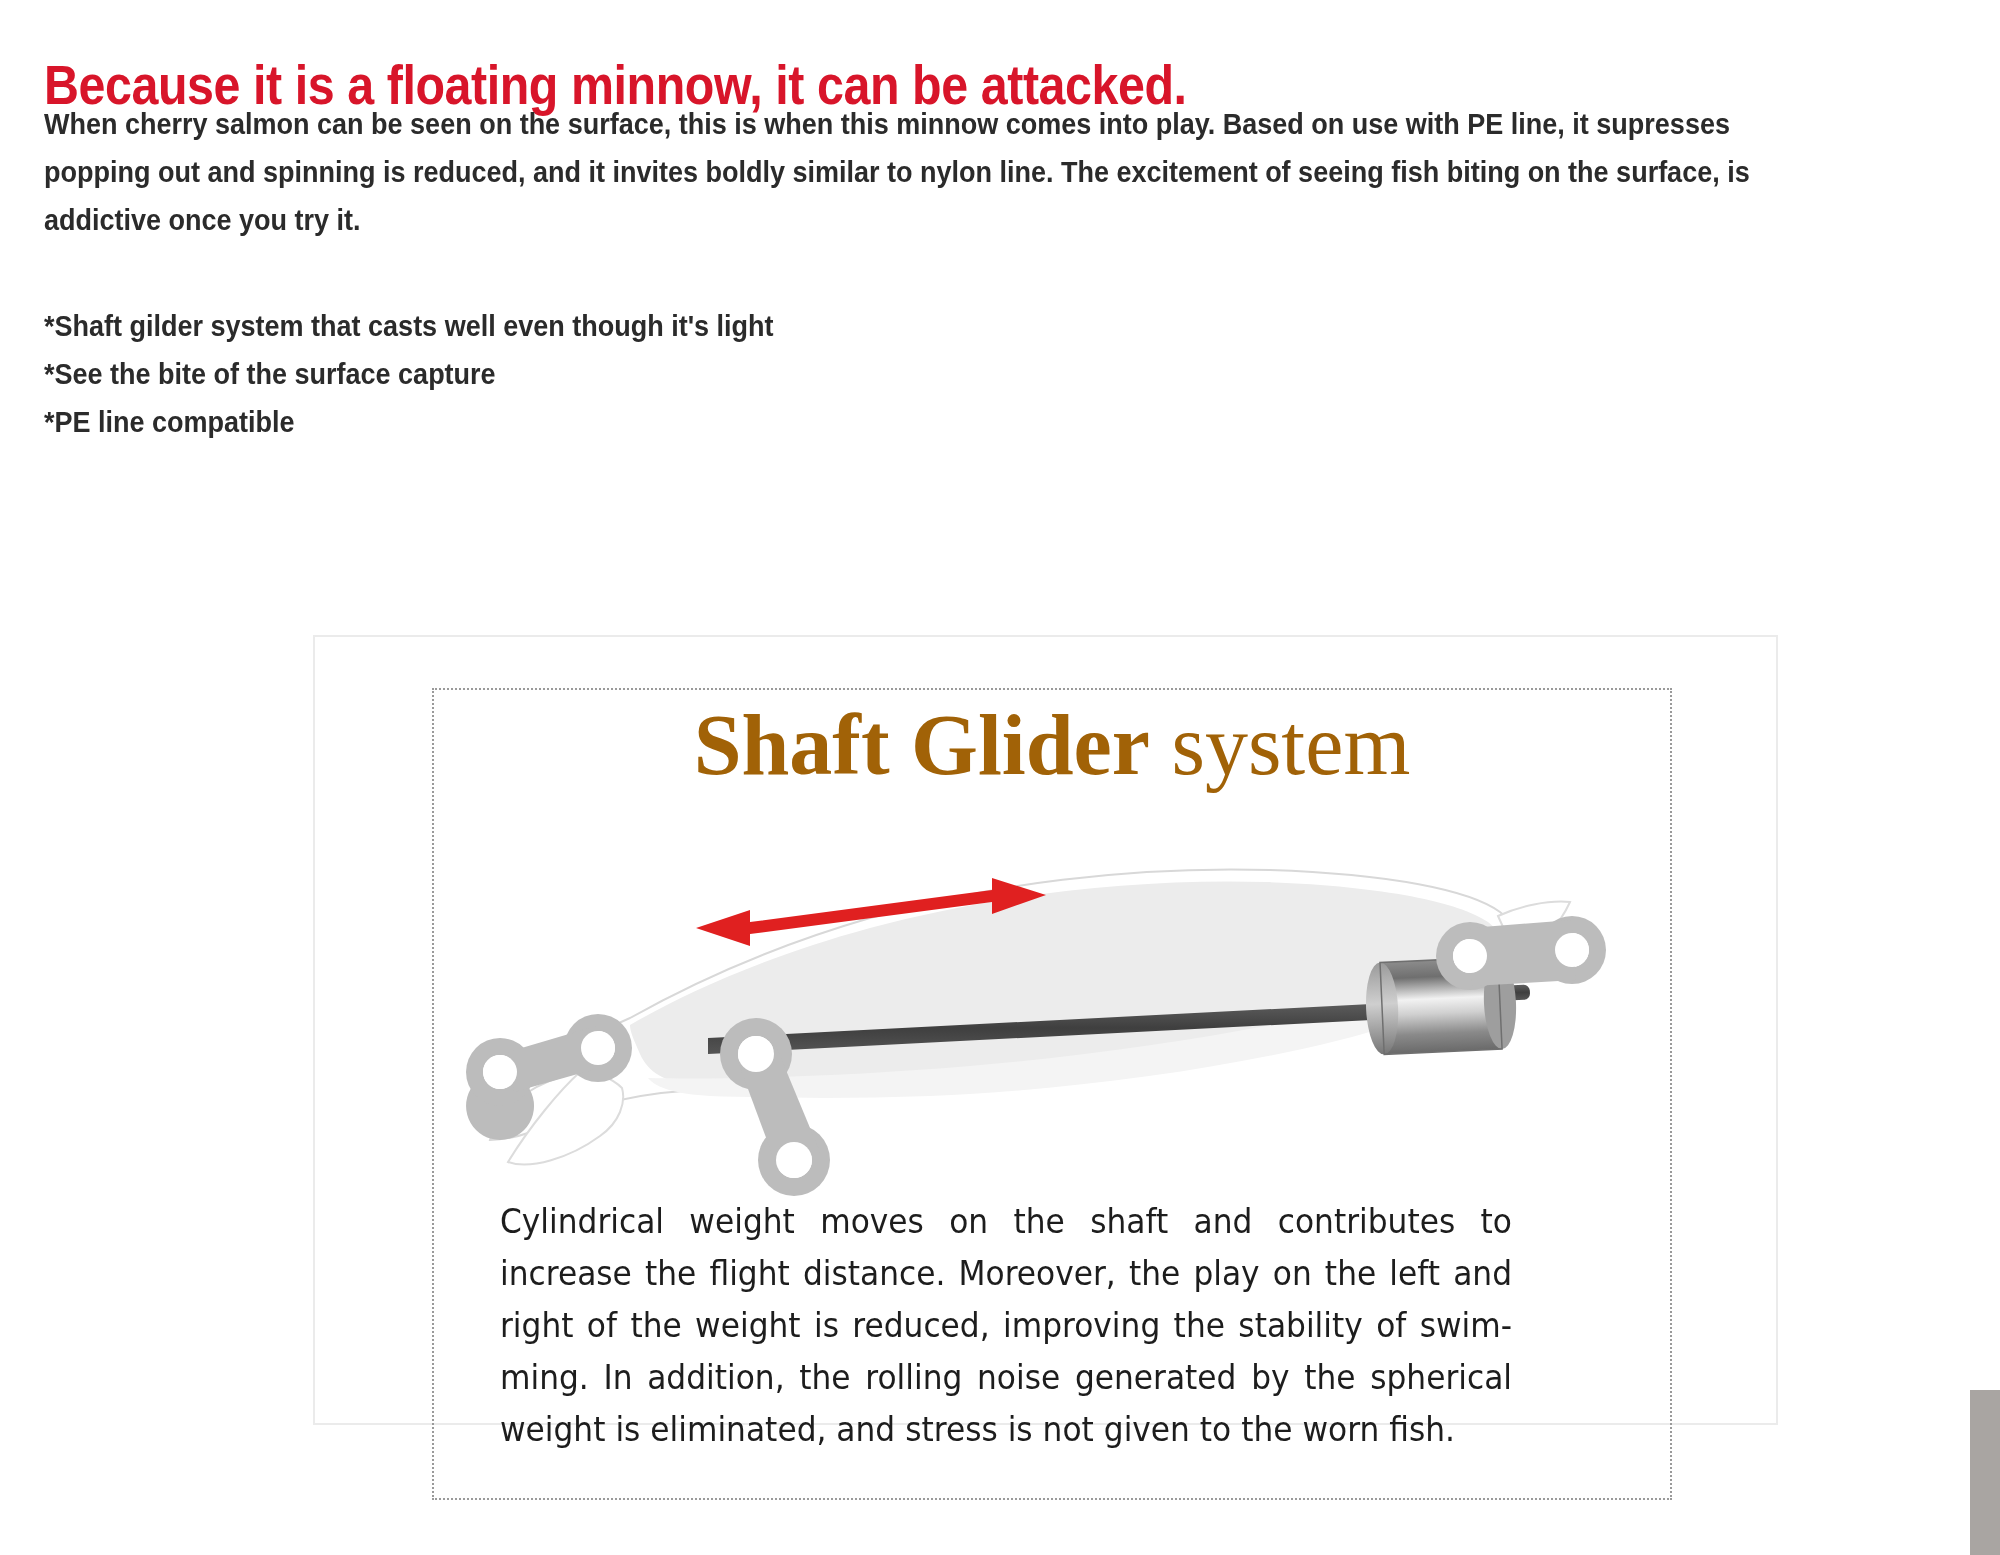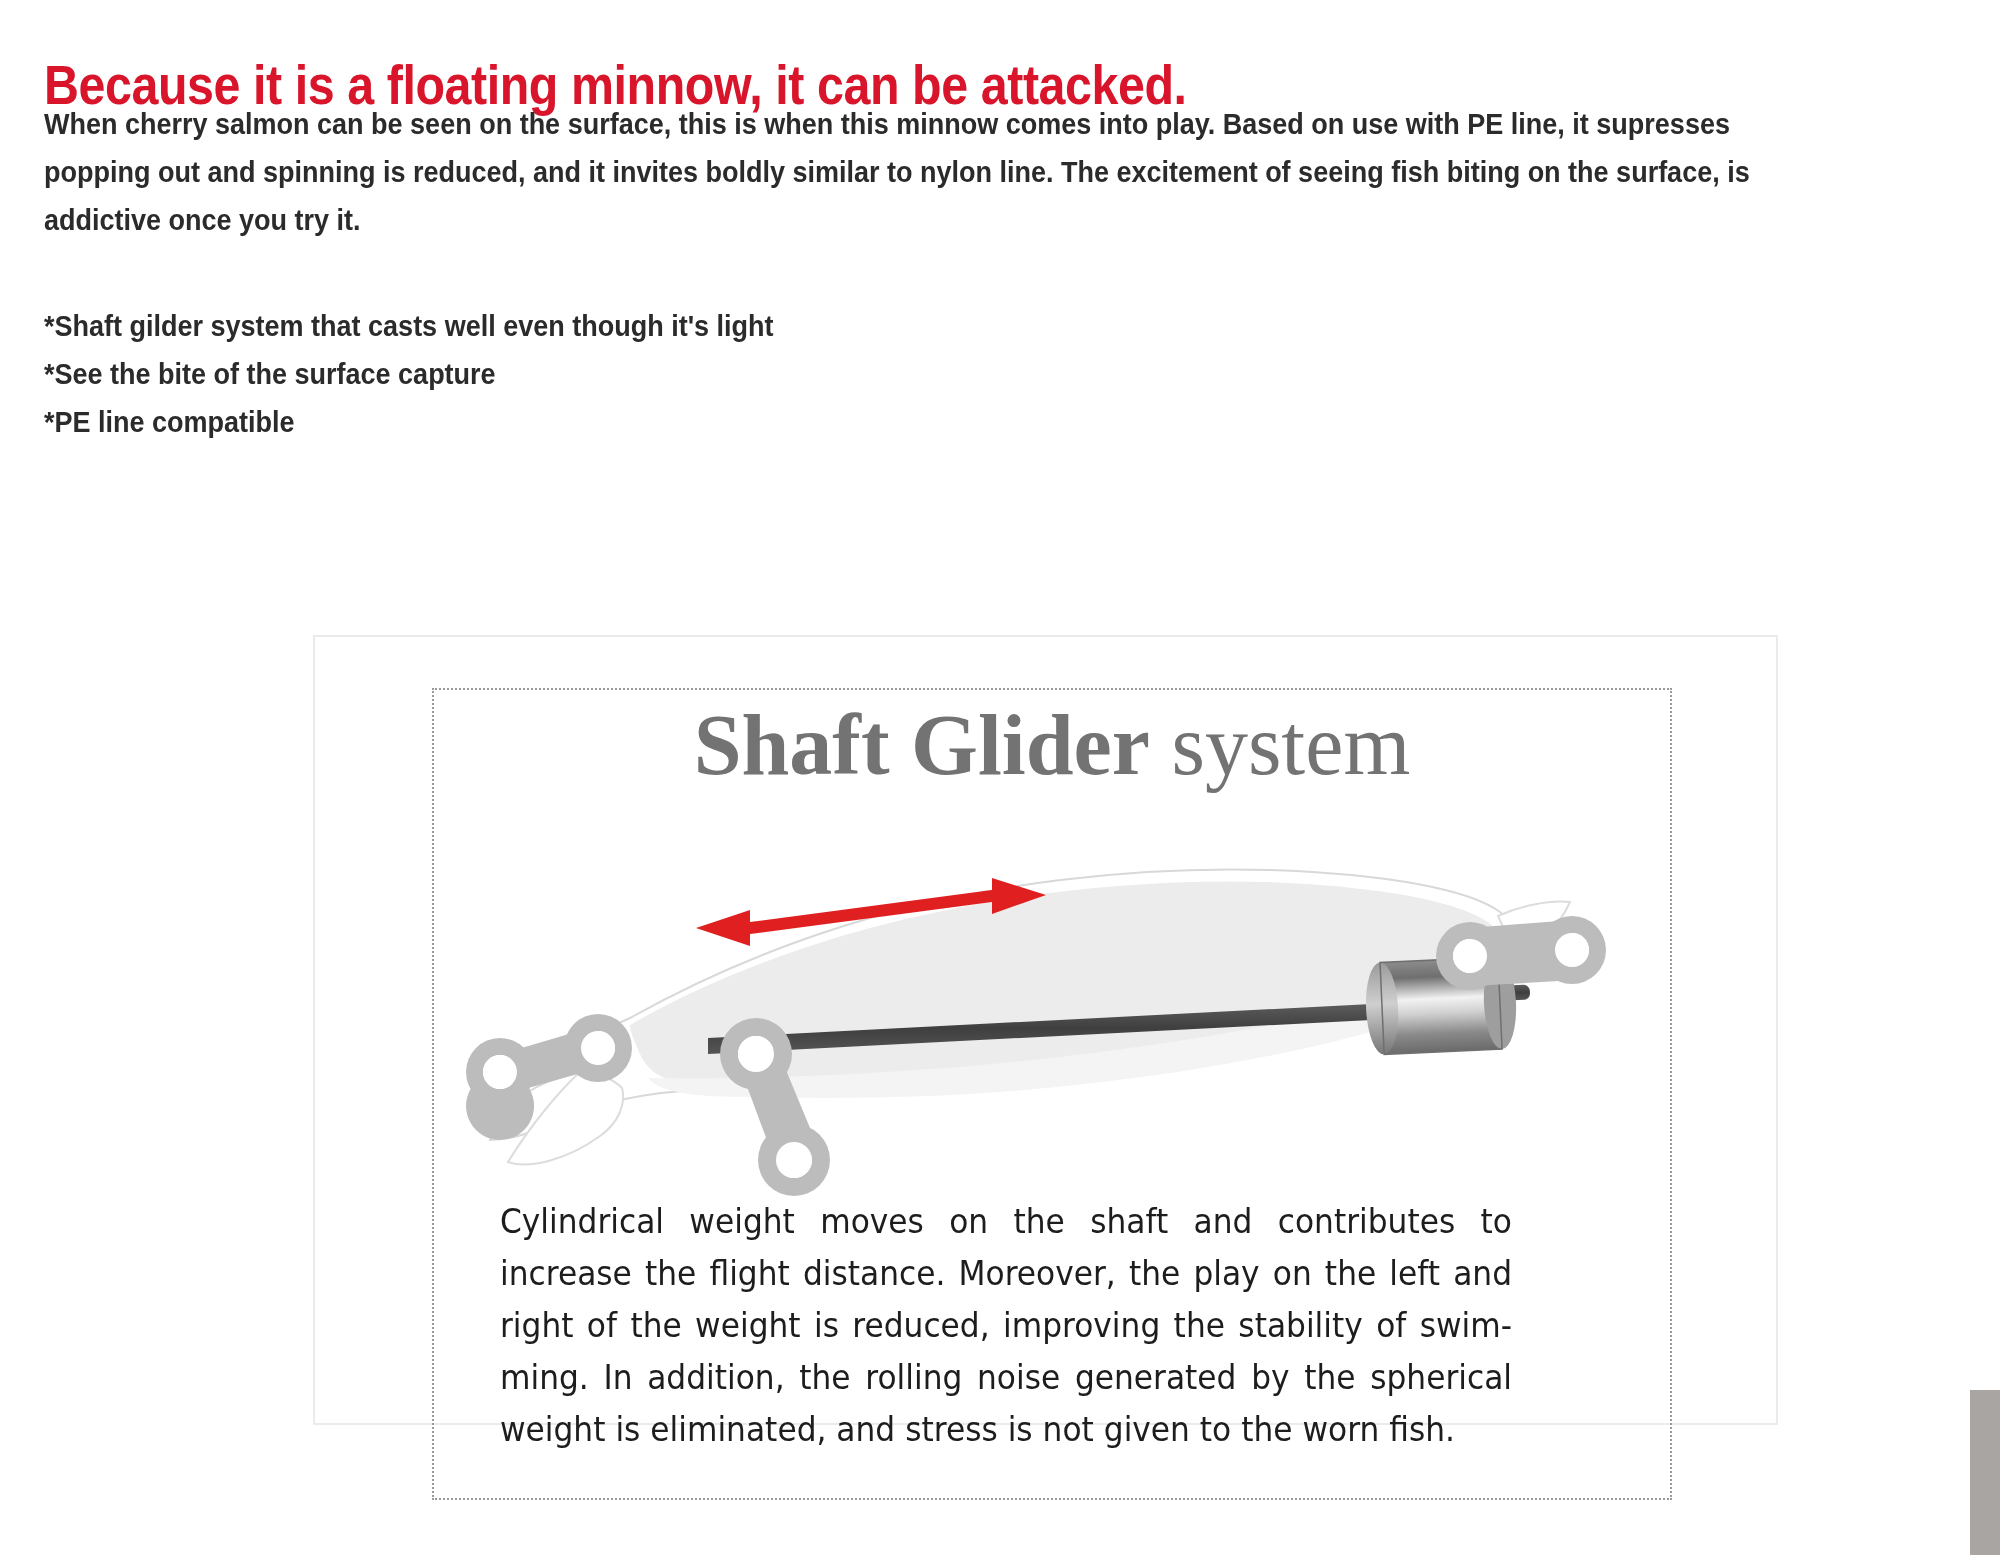--- a/index.html
+++ b/index.html
@@ -50,21 +50,21 @@
     position:absolute;left:432px;top:688px;
     width:1240px;height:812px;
     border:2px dotted #9a9a9a;box-sizing:border-box;background:transparent;
   }
 
   .glider-title{
     position:absolute;left:432px;top:700px;width:1240px;
     text-align:center;
     font-family:"Liberation Serif","DejaVu Serif",serif;
     font-size:86px;line-height:1.05;
-    color:#737373;white-space:nowrap;
+    color:#a16207;white-space:nowrap;
   }
   .glider-title .b{font-weight:700;}
   .glider-title .r{font-weight:400;}
 
   
   .caption{
     position:absolute;left:500px;top:1195px;width:1100px;
     font-size:34px;line-height:52px;color:#1d1d1d;
     text-align:justify;
     font-family:"DejaVu Sans","Liberation Sans",sans-serif;

